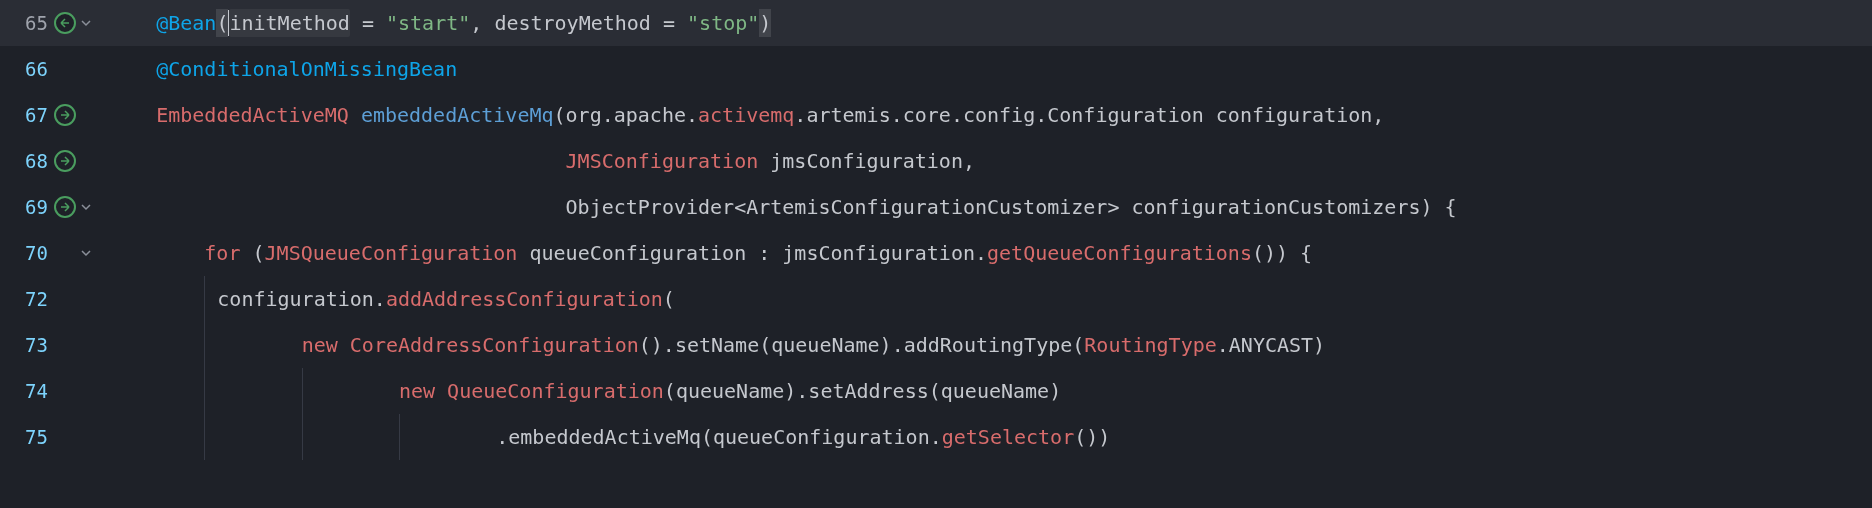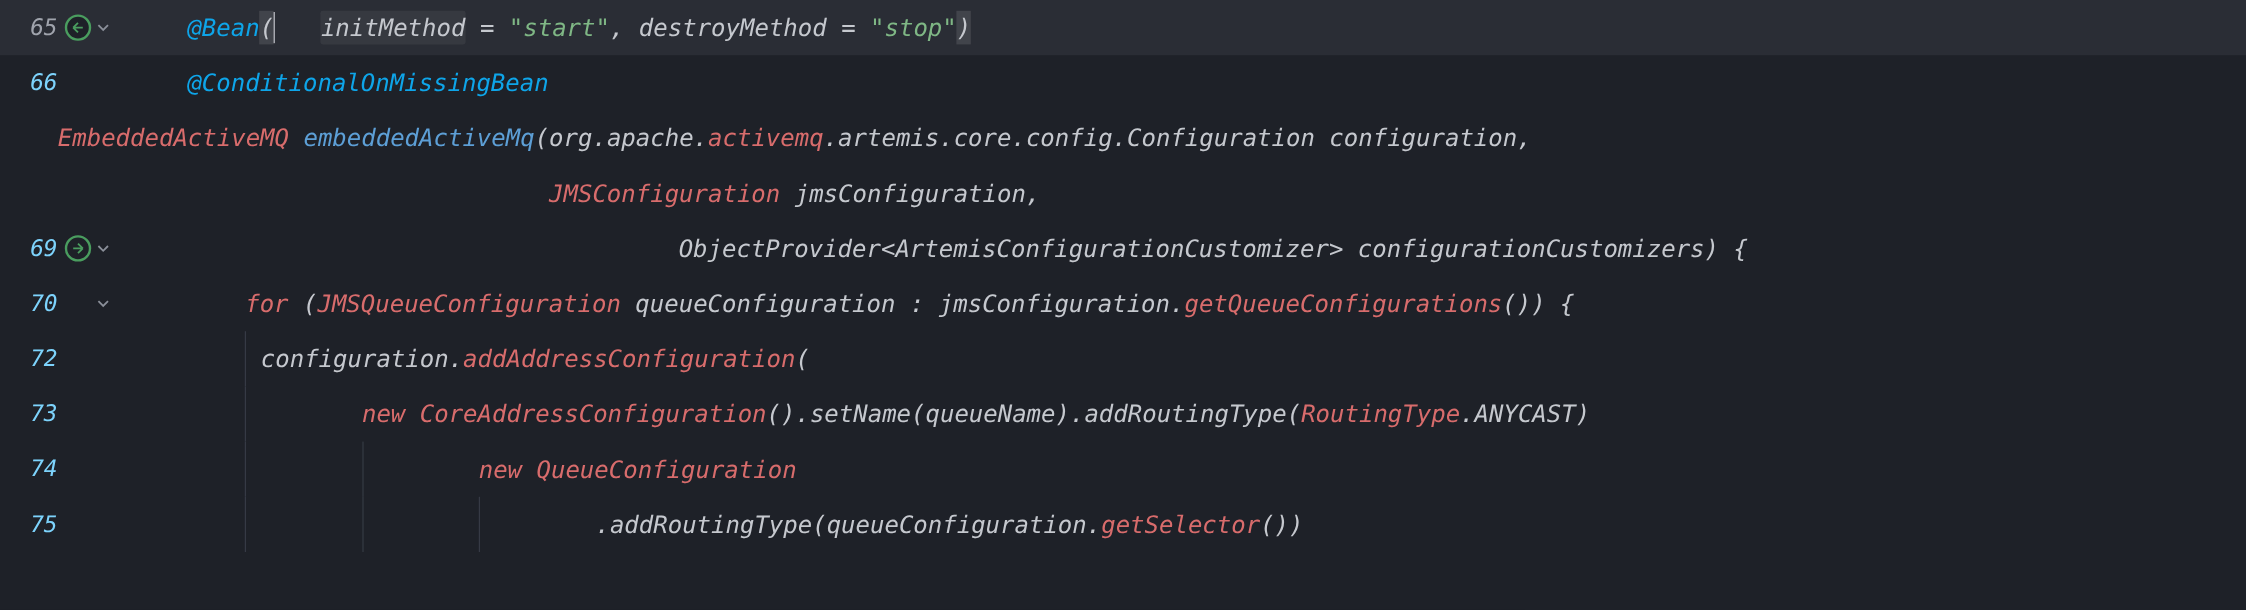--- a/index.html
+++ b/index.html
@@ -15,21 +15,20 @@
     .editor {
       display: flex;
       flex-direction: column;
       height: 100%;
     }
     .line {
       display: flex;
       align-items: center;
       height: 46px;
       white-space: pre;
-      font-style: italic;
     }
     .line.current {
       background: #2a2d35;
     }
     .gutter {
       display: flex;
       align-items: center;
       width: 108px;
       height: 100%;
       flex-shrink: 0;
@@ -85,21 +84,20 @@
     .c-annotation { color: #0ea5e9; }
     .c-default { color: #c5c8ce; }
     .c-string { color: #7fb785; }
     .c-type { color: #d86c6c; }
     .c-keyword { color: #d86c6c; }
     .c-method-decl { color: #5d9fd6; }
     .c-method-call { color: #d86c6c; }
     .cursor-box {
       background: rgba(200,200,200,0.08);
       border-radius: 2px;
-      margin-left: 38px;
     }
     .cursor {
       display: inline-block;
       width: 1px;
       height: 26px;
       background: #c5c8ce;
       vertical-align: middle;
       position: relative;
     }
     .highlight-paren {
@@ -147,33 +145,53 @@
     <div class="gutter">
       <span class="line-number">66</span>
     </div>
     <div class="code">
       <span>    </span>
       <span class="c-annotation">@ConditionalOnMissingBean</span>
     </div>
   </div>
 
   <div class="line">
+    <div class="gutter">
+      <span class="line-number">67</span>
+      <div class="gutter-icons">
+        <span class="icon-circle">
+          <svg viewBox="0 0 12 12">
+              <path d="M10 6 L6 2 M10 6 L6 10 M10 6 L2 6" stroke="#4a9d5f" stroke-width="1.5" fill="none"></path>
+            </svg>
+        </span>
+      </div>
+    </div>
     <div class="code">
       <span>    </span>
       <span class="c-type">EmbeddedActiveMQ</span>
       <span> </span>
       <span class="c-method-decl">embeddedActiveMq</span>
       <span class="c-default">(</span>
       <span class="c-default">org.apache.</span>
       <span class="c-type">activemq</span>
       <span class="c-default">.artemis.core.config.Configuration configuration,</span>
     </div>
   </div>
 
   <div class="line">
+    <div class="gutter">
+      <span class="line-number">68</span>
+      <div class="gutter-icons">
+        <span class="icon-circle">
+          <svg viewBox="0 0 12 12">
+              <path d="M10 6 L6 2 M10 6 L6 10 M10 6 L2 6" stroke="#4a9d5f" stroke-width="1.5" fill="none"></path>
+            </svg>
+        </span>
+      </div>
+    </div>
     <div class="code">
       <span>                                      </span>
       <span class="c-type">JMSConfiguration</span>
       <span class="c-default"> jmsConfiguration,</span>
     </div>
   </div>
 
   <div class="line">
     <div class="gutter">
       <span class="line-number">69</span>
@@ -249,28 +267,29 @@
 
   <div class="line">
     <div class="gutter">
       <span class="line-number">74</span>
     </div>
     <div class="code">
       <span>        </span><span class="indent-guide"></span><span>       </span><span class="indent-guide"></span><span>       </span>
       <span class="c-keyword">new</span>
       <span> </span>
       <span class="c-type">QueueConfiguration</span>
+      <span class="c-default">(queueName).setAddress(queueName)</span>
     </div>
   </div>
 
   <div class="line">
     <div class="gutter">
       <span class="line-number">75</span>
     </div>
     <div class="code">
       <span>        </span><span class="indent-guide"></span><span>       </span><span class="indent-guide"></span><span>       </span><span class="indent-guide"></span><span>       </span>
-      <span class="c-default">.addRoutingType(queueConfiguration.</span>
+      <span class="c-default">.embeddedActiveMq(queueConfiguration.</span>
       <span class="c-method-call">getSelector</span>
       <span class="c-default">())</span>
     </div>
   </div>
 
 </div>
 
 </body></html>

